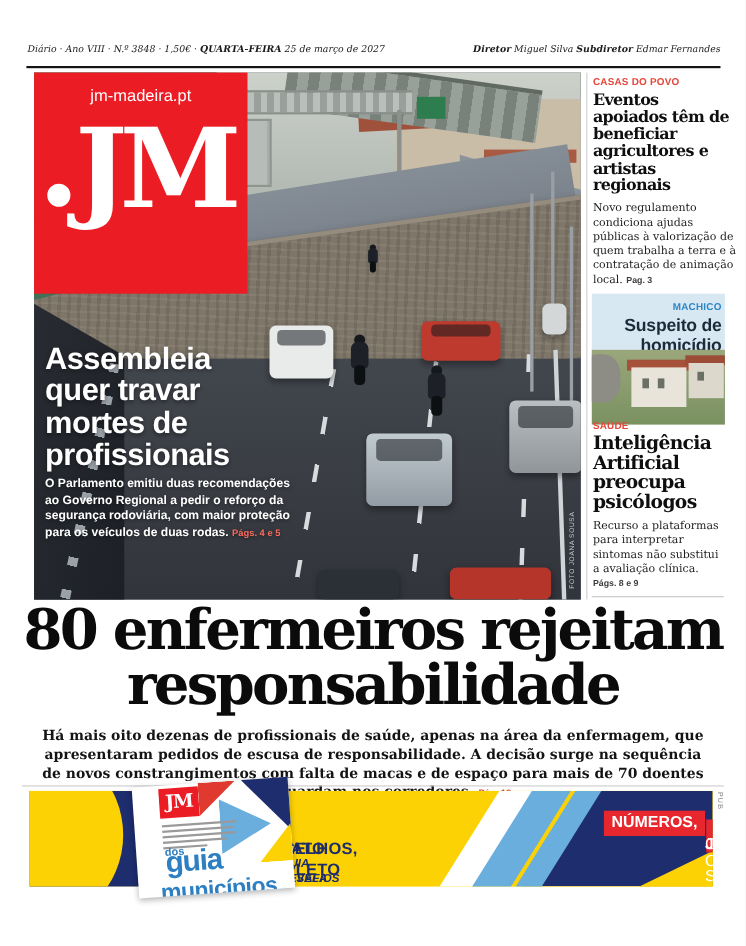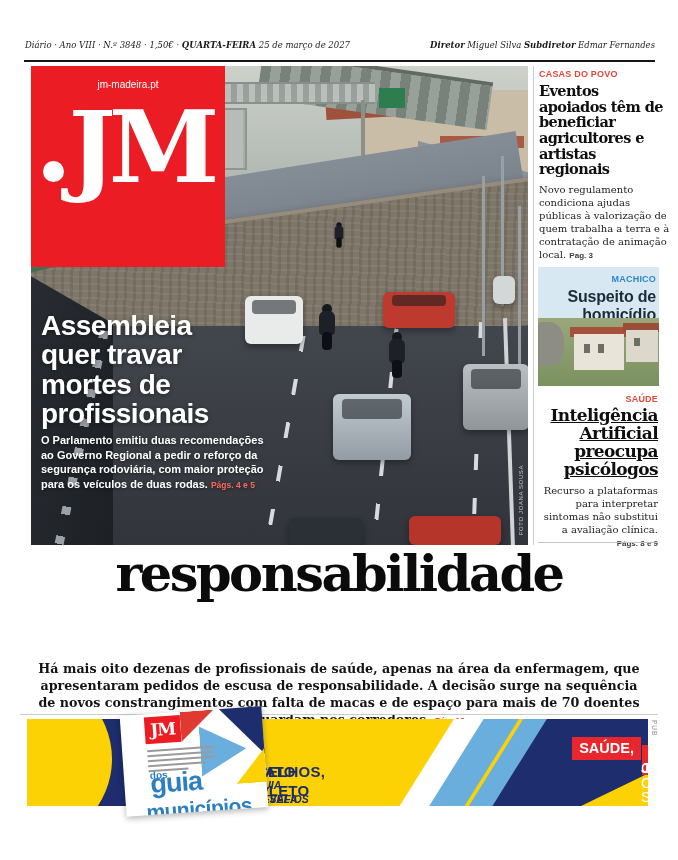--- a/index.html
+++ b/index.html
@@ -61,21 +61,21 @@
   .m3{left:300px;top:146px;width:16px;height:46px;transform:scale(.55);}
   .pole{width:3px;background:#99a0a5;}
   .pole.p1{left:451px;top:110px;height:180px;}
   .pole.p2{left:470px;top:90px;height:150px;}
   .pole.p3{left:487px;top:140px;height:200px;}
   .photo-credit{right:4px;bottom:10px;writing-mode:vertical-rl;transform:rotate(180deg);
                 font-size:6px;color:#c3c9cd;letter-spacing:.6px;}
 
   
   .jm-square{position:absolute;left:31px;top:66px;width:194px;height:201px;background:#ec1c24;z-index:5;text-align:center;}
-  .jm-site{margin-top:13px;font-size:10px;color:#fff;}
+  .jm-site{margin-top:13px;font-size:15px;color:#fff;}
   .jm-logo{margin-top:10px;font:bold 100px/0.95 "DejaVu Serif",serif;color:#fff;letter-spacing:-7px;}
   .jm-dot{display:inline-block;width:21px;height:21px;border-radius:50%;background:#fff;margin-right:4px;}
 
   
   .lead-headline{position:absolute;left:41px;top:311px;width:205px;z-index:6;color:#fff;
                  font:bold 28px/1.05 "Liberation Sans",sans-serif;letter-spacing:-.5px;
                  text-shadow:0 1px 4px rgba(0,0,0,.45);}
   .lead-deck{position:absolute;left:41px;top:433px;width:228px;z-index:6;color:#fff;
              font:bold 11px/1.32 "Liberation Sans",sans-serif;text-shadow:0 1px 3px rgba(0,0,0,.5);}
   .pg-red{font:bold 8.5px "Liberation Sans",sans-serif;color:#ff6a5e;}
@@ -97,23 +97,23 @@
                  background:linear-gradient(180deg,#9aa77b,#7a9160);}
   .machico-photo *{position:absolute;}
   .mp-rock{left:-10px;top:4px;width:36px;height:44px;background:#8d8d85;border-radius:42%;}
   .mp-h1{left:36px;top:16px;width:50px;height:36px;background:#e8e4da;}
   .mp-r1{left:32px;top:9px;width:58px;height:10px;background:#a6523b;}
   .mp-h2{left:88px;top:12px;width:32px;height:32px;background:#ddd8cc;}
   .mp-r2{left:85px;top:5px;width:38px;height:9px;background:#9c4d38;}
   .mp-w1{left:46px;top:26px;width:6px;height:9px;background:#6b6f66;}
   .mp-w2{left:60px;top:26px;width:6px;height:9px;background:#6b6f66;}
   .mp-w3{left:96px;top:20px;width:6px;height:8px;background:#6b6f66;}
-  .s3{position:absolute;left:539px;top:394px;width:119px;text-align:right;}
+  .s3{position:absolute;left:539px;top:382px;width:119px;}
   .s3 .sb-kicker{color:#e4473a;}
-  .s3 h3{font:bold 17px/1.05 "DejaVu Serif",serif;letter-spacing:-.6px;color:#0f0f0f;margin:3px 0 6px;text-decoration:underline;}
+  .s3 h3{font:bold 17px/1.05 "DejaVu Serif",serif;letter-spacing:-.6px;color:#0f0f0f;margin:3px 0 6px;}
   .sb-rule{position:absolute;left:538px;top:542px;width:120px;height:1px;background:#c4c4c4;}
 
   
   .main-headline{position:absolute;left:0;right:0;top:549px;text-align:center;color:#0b0b0b;
                  font:bold 51px/0.98 "DejaVu Serif",serif;letter-spacing:-2.5px;}
   .main-lede{position:absolute;left:35px;right:35px;top:660px;text-align:center;color:#141414;
              font:bold 12.7px/1.35 "DejaVu Serif",serif;}
   .main-lede .pg-red{color:#d8453a;}
 
   
@@ -264,20 +264,21 @@
   </div>
 
   <div class="s3">
     <div class="sb-kicker">SAÚDE</div>
     <h3>Inteligência Artificial preocupa psicólogos</h3>
     <div class="sb-body"><span>Recurso a plataformas para interpretar sintomas não substitui a avaliação clínica. </span><span class="pg-dark">Págs. 8 e 9</span></div>
   </div>
   <div class="sb-rule"></div>
 
   <div class="main-headline">
+    <div>80 enfermeiros rejeitam</div>
     <div>responsabilidade</div>
   </div>
   <div class="main-lede"><span>Há mais oito dezenas de profissionais de saúde, apenas na área da enfermagem, que apresentaram pedidos de escusa de responsabilidade. A decisão surge na sequência de novos constrangimentos com falta de macas e de espaço para mais de 70 doentes que aguardam nos corredores. </span><span class="pg-red">Pág. 13</span></div>
 
   <div class="pre-ad-rule"></div>
   <div class="ad">
     <div class="ad-clip">
       <div class="ad-c1"></div>
       <div class="ad-c2"></div>
       <div class="ad-c3"></div>
@@ -288,21 +289,21 @@
       <div class="ad-triy"></div>
       <div class="ad-redsl"></div>
       <div class="ad-headline">
         <div>ONZE CONCELHOS,</div>
         <div>UM RETRATO COMPLETO</div>
       </div>
       <div class="ad-sub">
         <div>GUIA REVELA NÚMEROS, ROSTOS</div>
         <div>E DESAFIOS DO PODER LOCAL</div>
       </div>
-      <div class="ad-cta-red">SAÚDE,</div>
+      <div class="ad-cta-red">NÚMEROS,</div>
       <div class="ad-cta2">
           <span>COM O SEU </span>
           <b>JM</b>
         </div>
     </div>
     <div class="cover">
       <div class="ct-red"></div>
       <div class="ct-navy"></div>
       <div class="ct-blue"></div>
       <div class="ct-yellow"></div>

